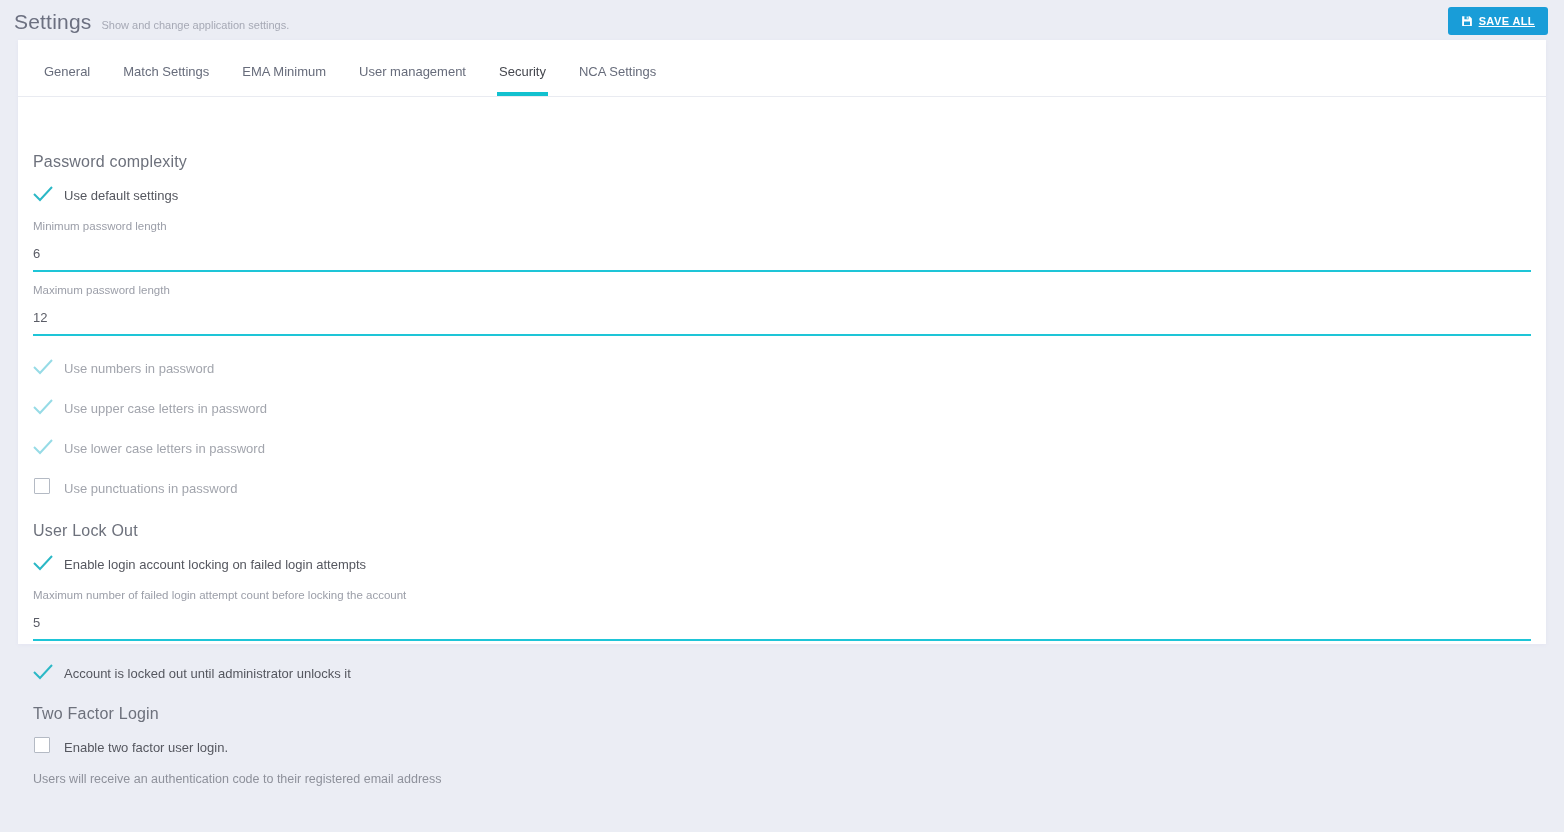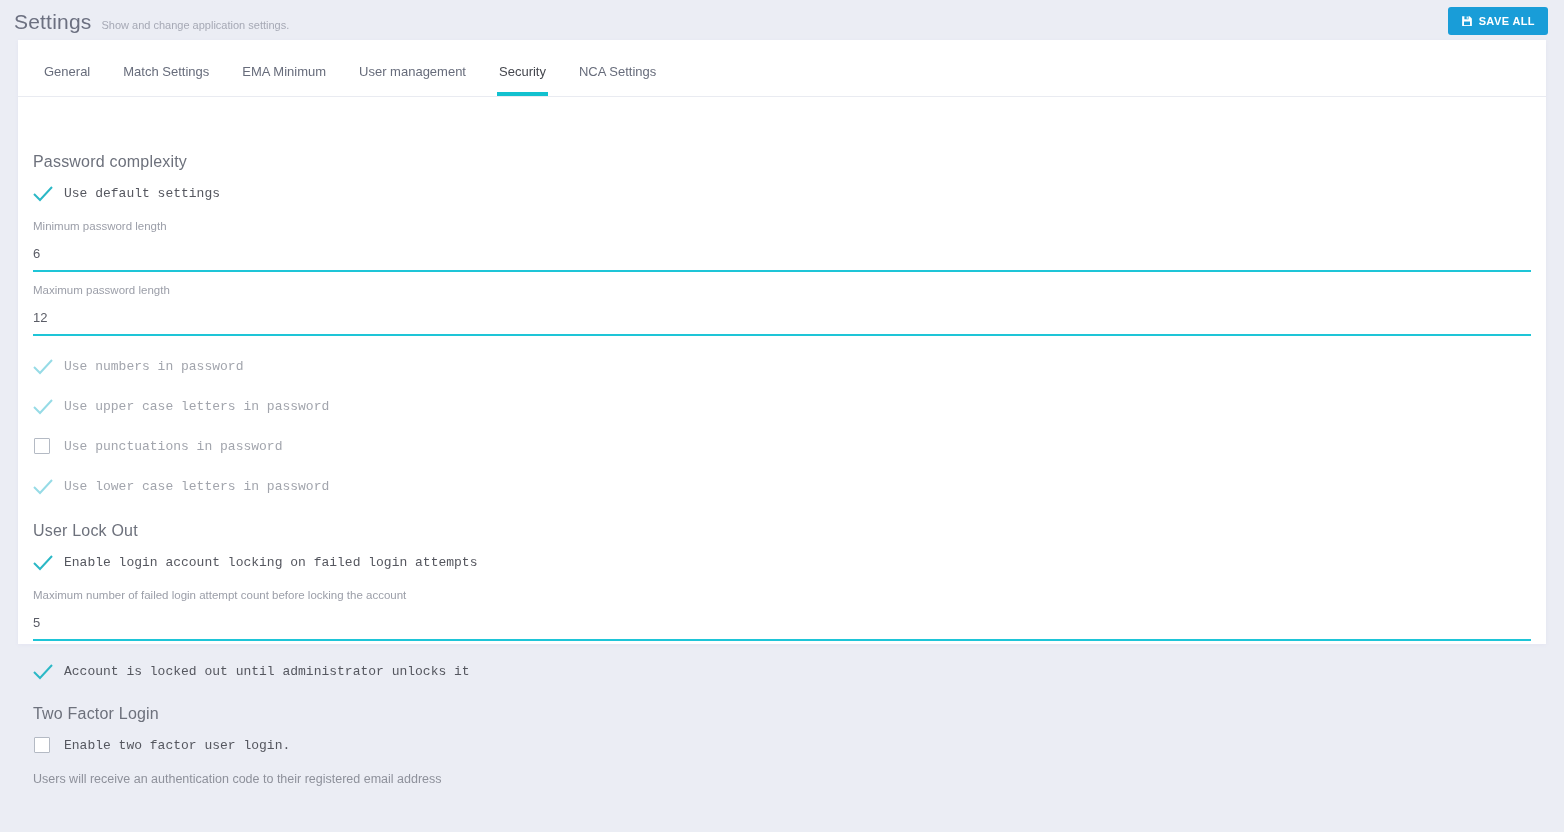--- a/index.html
+++ b/index.html
@@ -23,20 +23,21 @@
   .page-subtitle { font-size:11px; color:#a6a9b5; margin-left:10px; }
   .save-btn {
     position:absolute; top:7px; right:16px;
     background:#199dd8; color:#ffffff;
     border:none; border-radius:3px;
     height:28px; padding:0 13px;
     font-size:11px; font-weight:bold; letter-spacing:.4px;
     font-family:"Liberation Sans","DejaVu Sans",sans-serif;
     display:flex; align-items:center; gap:6px;
     cursor:pointer;
+    text-decoration:underline;
   }
   .save-btn svg { display:block; }
 
   
   .card {
     margin:0 18px;
     background:#ffffff;
     height:604px;
     box-shadow:0 1px 4px rgba(113,106,202,.06);
   }
@@ -70,24 +71,23 @@
     letter-spacing:.2px;
   }
   .st-1 { margin-top:56px; }
   .st-2 { margin-top:26px; }
   .st-3 { margin-top:24px; }
   .st-4 { margin-top:46px; }
 
   
   .cbrow {
     display:flex;
-    align-items:center;
+    align-items:flex-end;
     margin-top:13px;
     cursor:pointer;
-    font-family:Liberation Mono, monospace;
   }
   .cbicon { width:21px; height:19px; position:relative; margin-right:10px; flex:none; }
   .cbicon svg { display:none; position:absolute; left:0; top:1px; }
   .cbicon .box {
     display:block;
     width:16px; height:16px;
     border:1px solid #b4bac4;
     border-radius:1px;
     margin:1px 0 0 1px;
     background:#ffffff;
@@ -187,36 +187,36 @@
     <div class="cbrow opt-row checked disabled">
       <span class="cbicon">
         <svg width="20" height="17" viewBox="0 0 20 17">
             <polyline points="1,9 7,15 19,2"></polyline>
           </svg>
 
       </span>
       <span class="cb-label">Use upper case letters in password</span>
     </div>
 
+    <div class="cbrow opt-row checked disabled">
+      <span class="cbicon">
+        <svg width="20" height="17" viewBox="0 0 20 17">
+            <polyline points="1,9 7,15 19,2"></polyline>
+          </svg>
+
+      </span>
+      <span class="cb-label">Use lower case letters in password</span>
+    </div>
+
     <div class="cbrow opt-row disabled">
       <span class="cbicon">
 
         <span class="box"></span>
       </span>
       <span class="cb-label">Use punctuations in password</span>
-    </div>
-
-    <div class="cbrow opt-row checked disabled">
-      <span class="cbicon">
-        <svg width="20" height="17" viewBox="0 0 20 17">
-            <polyline points="1,9 7,15 19,2"></polyline>
-          </svg>
-
-      </span>
-      <span class="cb-label">Use lower case letters in password</span>
     </div>
 
     <h3 class="section-title st-2">User Lock Out</h3>
 
     <div class="cbrow checked">
       <span class="cbicon">
         <svg width="20" height="17" viewBox="0 0 20 17">
             <polyline points="1,9 7,15 19,2"></polyline>
           </svg>
 

